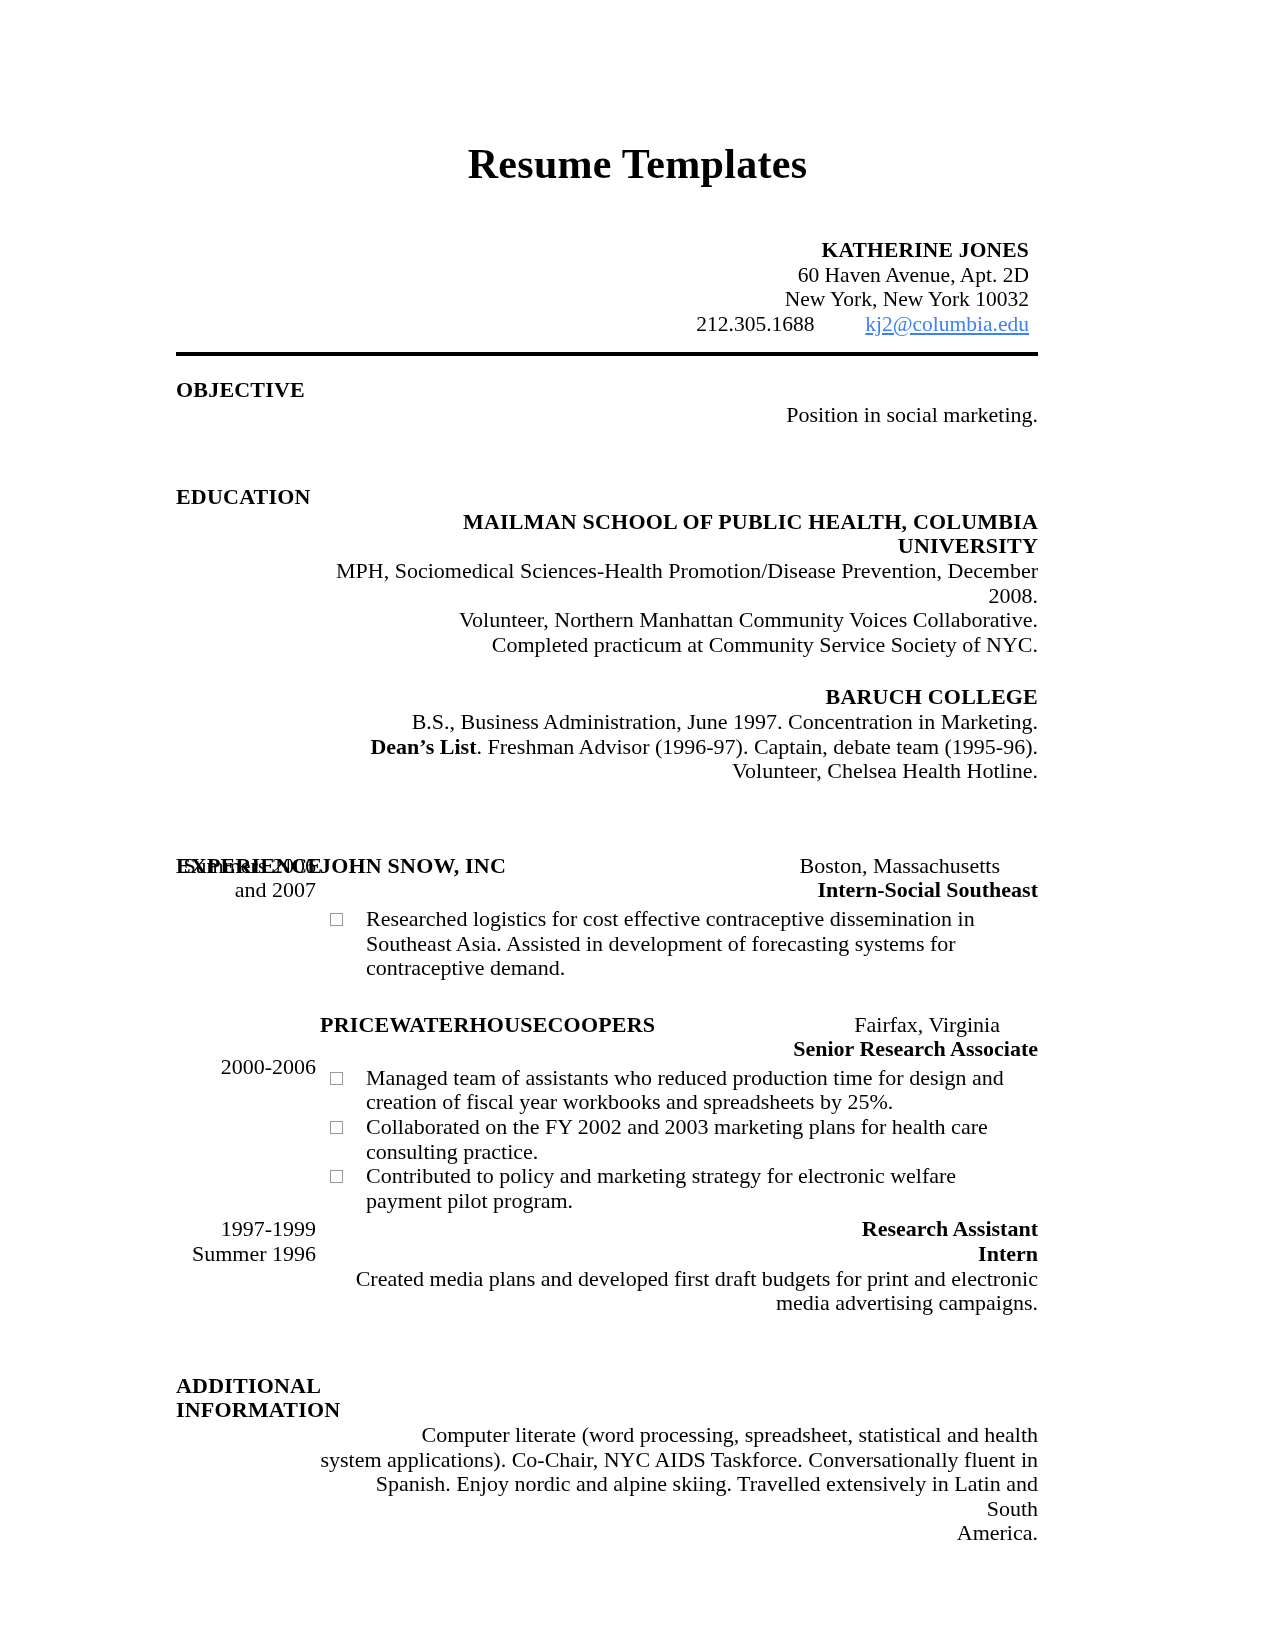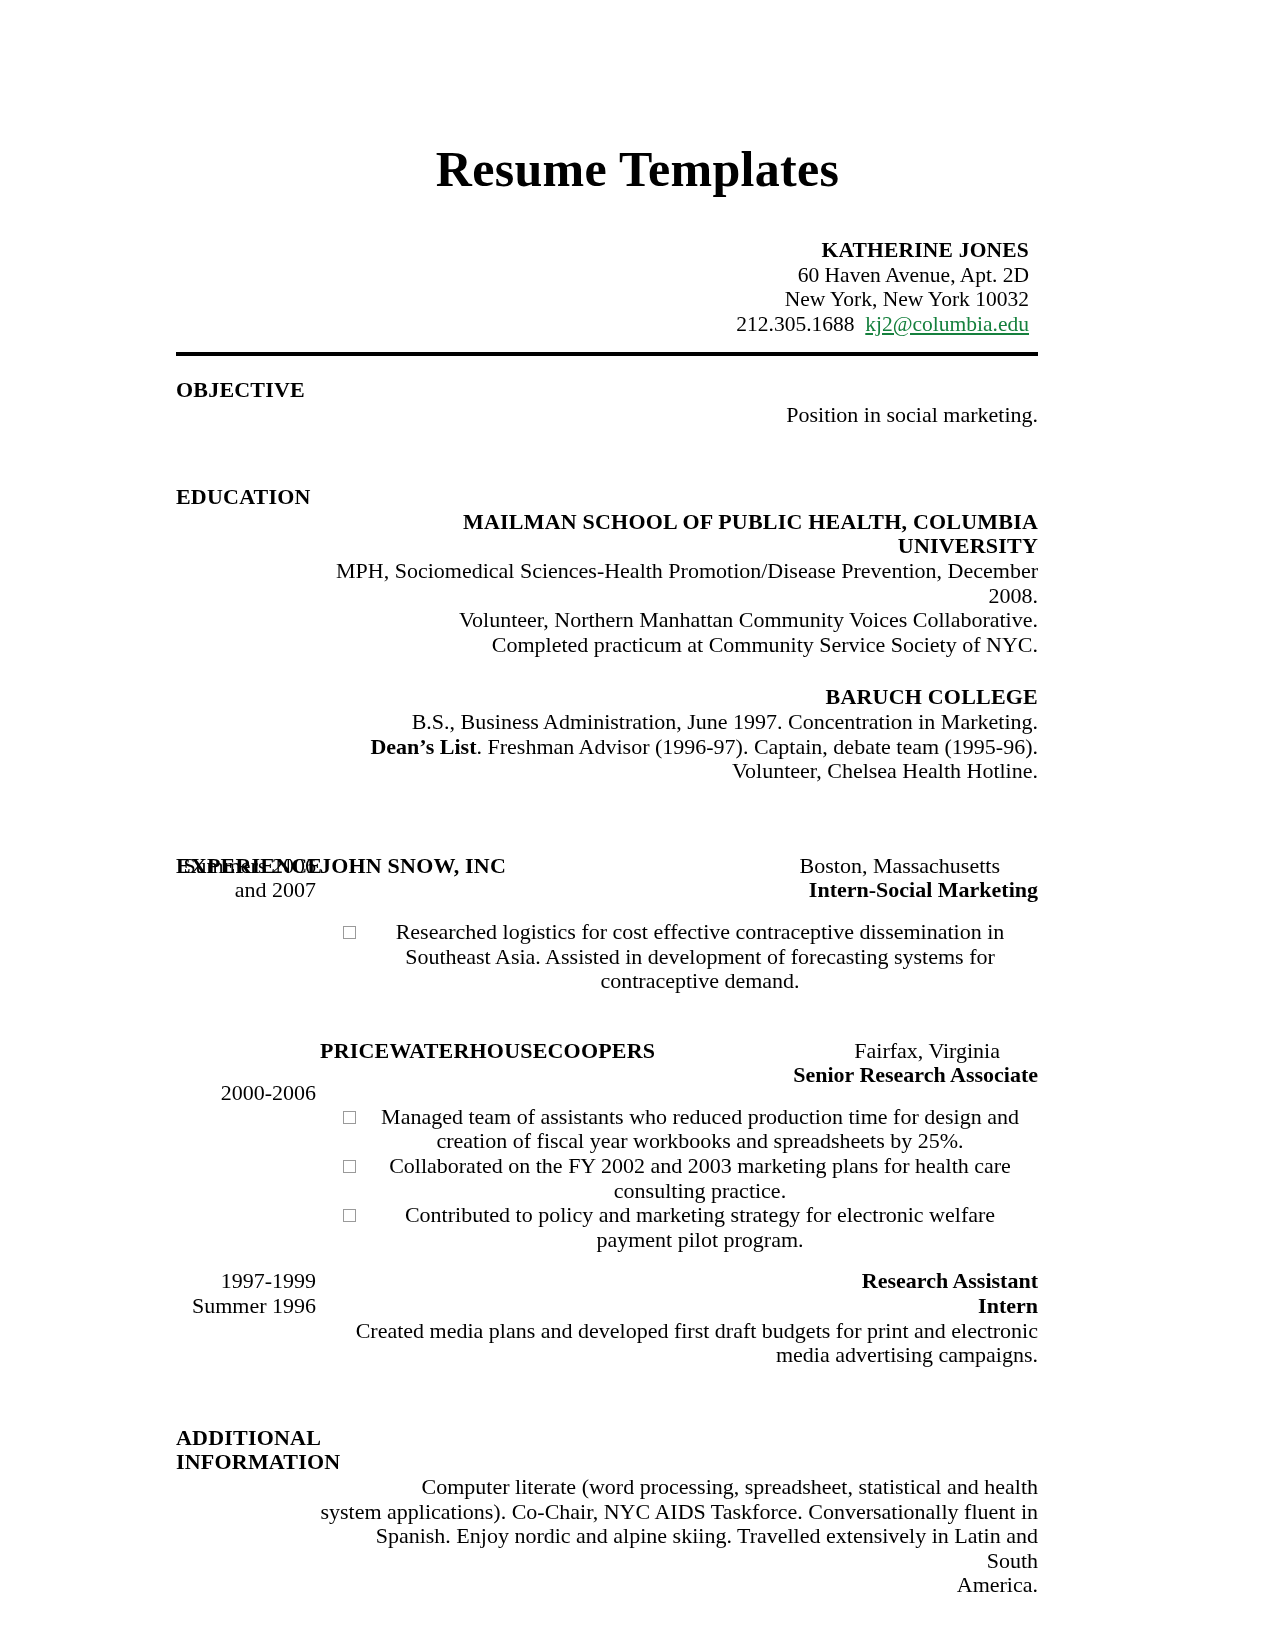--- a/index.html
+++ b/index.html
@@ -20,21 +20,21 @@
     overflow: hidden;
   }
 
   
   .doc-title {
     position: absolute;
     top: 140px;
     left: 0;
     width: 1275px;
     text-align: center;
-    font-size: 50px;
+    font-size: 42px;
     font-weight: bold;
     letter-spacing: 0.3px;
   }
 
   
   .contact {
     position: absolute;
     top: 238px;
     left: 400px;
     width: 629px;
@@ -43,22 +43,23 @@
     line-height: 24.5px;
   }
   .contact .name {
     font-weight: bold;
     letter-spacing: 0.2px;
   }
   .contact .row-last {
     white-space: nowrap;
   }
   .email-link {
-    color: #15803d;
+    color: #3b82f6;
     text-decoration: underline;
+    margin-left: 40px;
   }
 
   
   .divider {
     position: absolute;
     top: 352px;
     left: 176px;
     width: 862px;
     height: 4px;
     background: #000000;
@@ -108,24 +109,23 @@
   .org-line {
     display: flex;
     justify-content: space-between;
     align-items: baseline;
   }
   .org-line .org { font-weight: bold; letter-spacing: 0.2px; }
   .org-line .loc { font-weight: normal; padding-right: 38px; }
 
   
   .bullets {
-    margin: 17px;
+    margin: 4px;
     padding: 0;
     list-style: none;
-    text-align: center;
   }
   .bullets li {
     position: relative;
     padding-left: 42px;
     margin: 0;
   }
   .bullet-box {
     position: absolute;
     left: 6px;
     top: 6px;
@@ -197,21 +197,21 @@
     <div class="block">
       <div class="gutter">
         <div class="line">Summers 2006</div>
         <div class="line">and 2007</div>
       </div>
       <div class="content">
         <div class="org-line">
           <span class="org">JOHN SNOW, INC</span>
           <span class="loc">Boston, Massachusetts</span>
         </div>
-        <div class="line b">Intern-Social Marketing</div>
+        <div class="line b">Intern-Social Southeast</div>
         <ul class="bullets">
           <li><span class="bullet-box"></span><span>Researched logistics for cost effective contraceptive dissemination in Southeast Asia.  Assisted in development of forecasting systems for contraceptive demand.</span></li>
         </ul>
       </div>
     </div>
 
     <div class="spacer-md"></div>
 
     <div class="block">
       <div class="gutter" style="top:42px">

